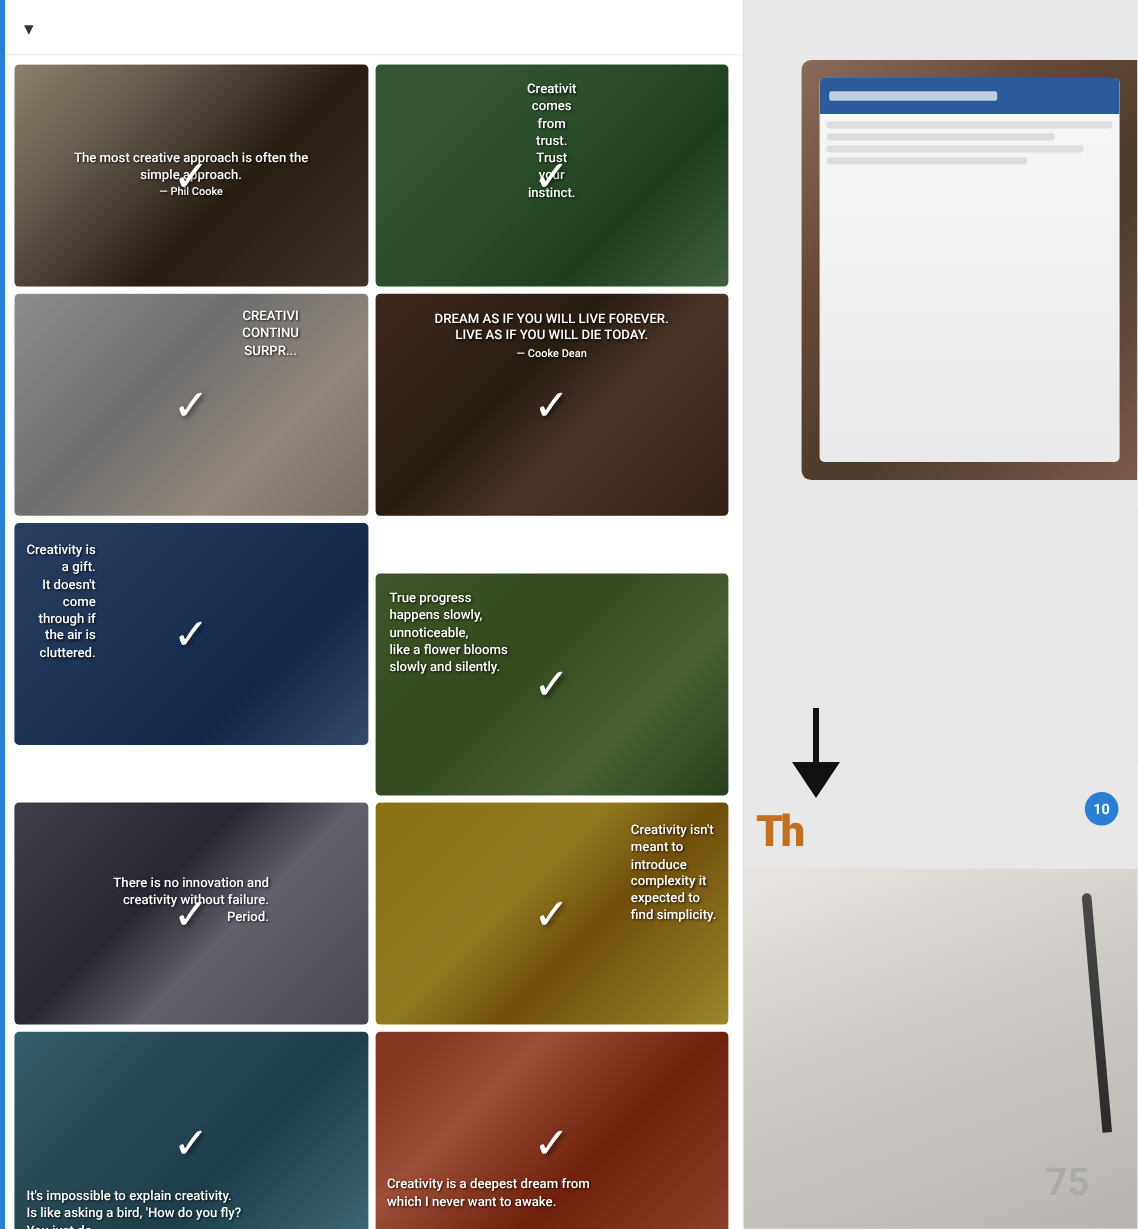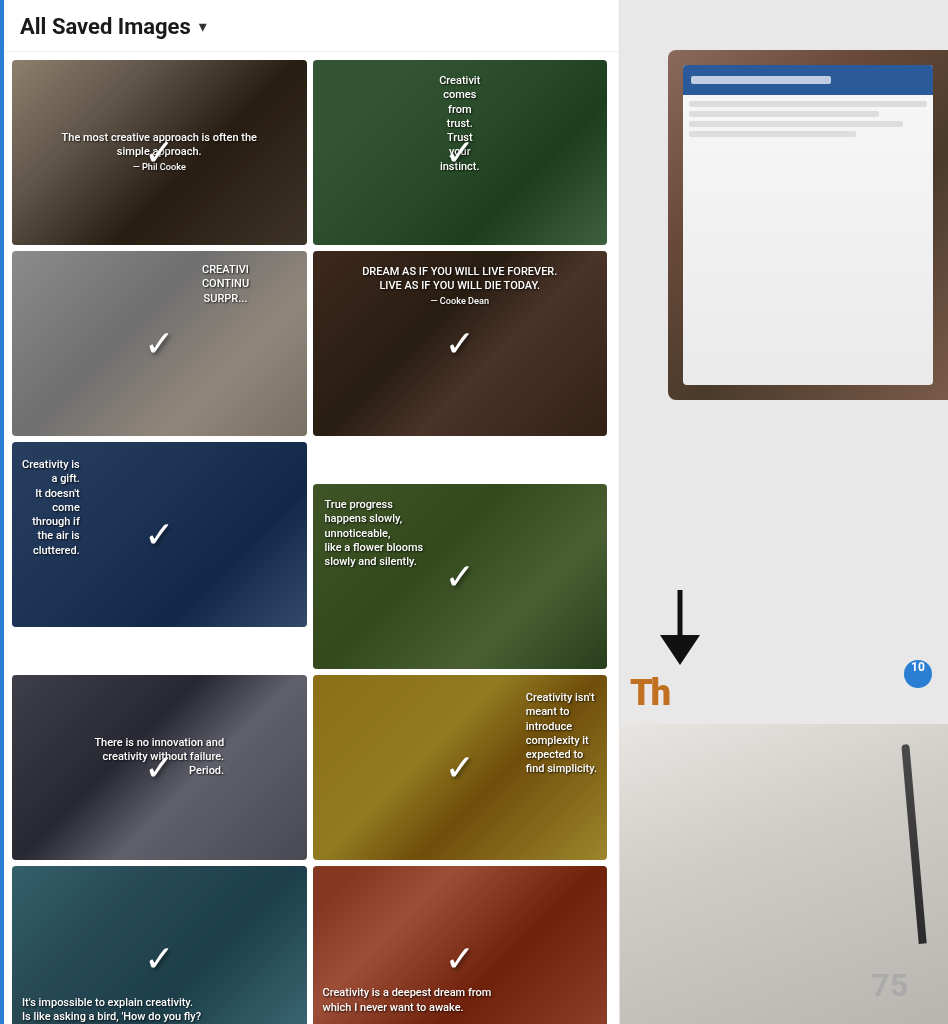--- a/index.html
+++ b/index.html
@@ -143,21 +143,20 @@
   </style>
 </head>
 <body>
 
 <div class="main-container">
 
   <div class="blue-border"></div>
 
   <div class="left-panel">
     <div class="header">
-      <span class="header-title">All Saved Images</span>
       <span class="chevron-icon">▾</span>
     </div>
 
     <div class="image-grid">
 
       <div class="image-cell img-1">
         <div class="image-overlay"></div>
         <div class="image-text">The most creative approach is often the<br>simple approach.<br><small>— Phil Cooke</small></div>
         <div class="checkmark">✓</div>
       </div>
@@ -220,21 +219,21 @@
   <div class="right-panel">
 
     <div style="position:absolute;left:30px;top:590px;z-index:50;">
       <svg width="60" height="80">
         <line x1="30" y1="0" x2="30" y2="55" stroke="#111" stroke-width="5"></line>
         <polygon points="10,45 30,75 50,45" fill="#111"></polygon>
       </svg>
     </div>
 
     <div style="position:absolute;right:16px;top:660px;z-index:200;">
-      <div style="width:28px;height:28px;background:#2a7fd4;border-radius:50%;color:#fff;font-size:12px;font-weight:700;display:flex;align-items:flex-start;justify-content:center;">
+      <div style="width:28px;height:28px;background:#2a7fd4;border-radius:50%;color:#fff;font-size:12px;font-weight:700;display:flex;align-items:center;justify-content:center;">
         <span>10</span>
       </div>
     </div>
 
     <div style="flex:1;background:#e8e8e8;position:relative;overflow:hidden;height:400px;">
 
       <div style="position:absolute;right:0;top:50px;width:280px;height:350px;background:linear-gradient(135deg,#8a6a5a 0%,#6a4a3a 30%,#4a3a2a 60%,#7a5a4a 100%);border-radius:8px 0 0 8px;overflow:hidden;">
         <div style="position:absolute;inset:15px;background:linear-gradient(180deg,#f8f8f8 0%,#eaeaea 100%);border-radius:4px;overflow:hidden;">
           <div style="height:30px;background:#2a5a9a;display:flex;align-items:center;padding:0 8px;">
             <div style="width:60%;height:8px;background:rgba(255,255,255,0.7);border-radius:2px;"></div>

